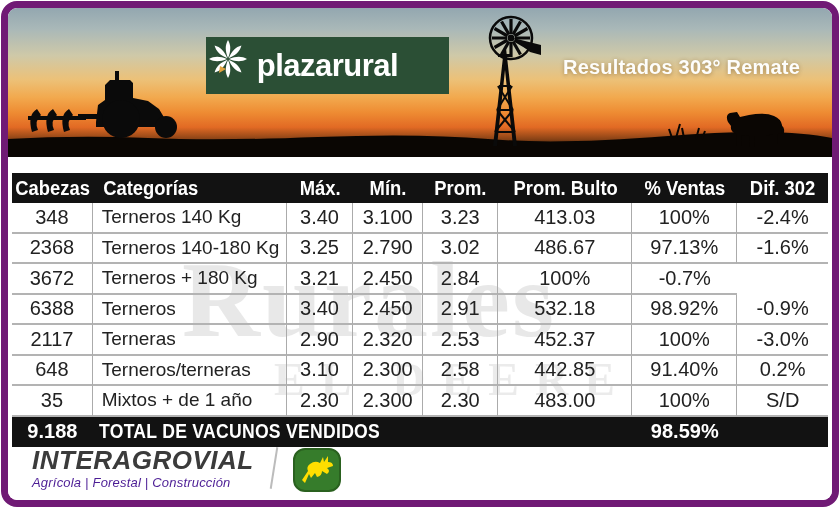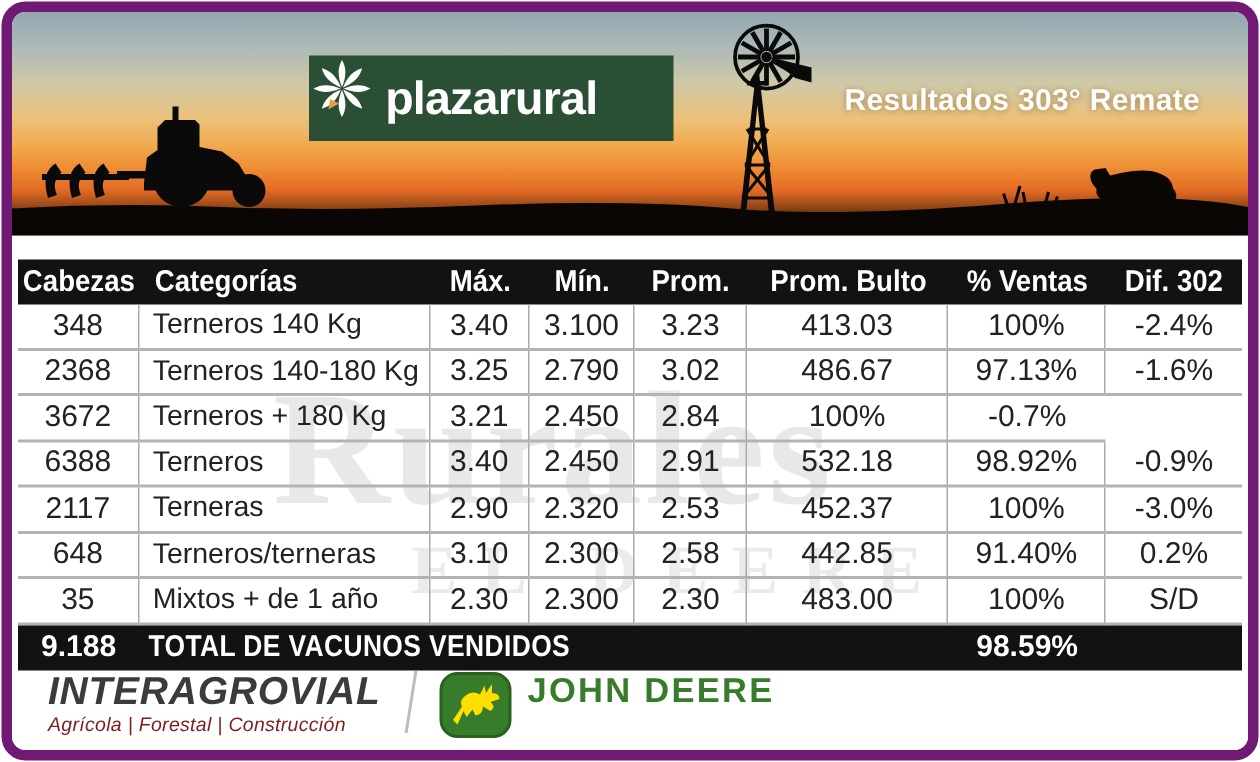--- a/index.html
+++ b/index.html
@@ -36,21 +36,21 @@
   .c.c7{border-right:none;}
   .c.c1{justify-content:flex-start;padding-left:9px;font-size:19px;}
   .total-row{background:#121212;height:30px;align-items:center;}
   .tc{color:#fff;font-weight:bold;display:flex;align-items:center;justify-content:center;font-size:20px;}
   .tc.t1{grid-column:2 / span 5;justify-content:flex-start;padding-left:6px;}
   .tc .cond{display:inline-block;transform:scaleX(.88);transform-origin:left center;white-space:nowrap;letter-spacing:.3px;}
   
   .footer{position:relative;height:58px;display:flex;padding-left:24px;background:#fff;}
   .brand-block{display:flex;flex-direction:column;line-height:1.05;}
   .brand{font-size:26px;font-weight:bold;font-style:italic;color:#3b3b3b;letter-spacing:.5px;}
-  .brand-tagline{font-size:13px;font-style:italic;color:#7f1d1d;margin-top:2px;letter-spacing:.2px;}
+  .brand-tagline{font-size:13px;font-style:italic;color:#4c1d95;margin-top:2px;letter-spacing:.2px;}
   .footer-divider{width:2px;height:42px;background:#bcbcbc;margin:0 17px 0 19px;transform:rotate(9deg);}
   .jd-wordmark{font-size:23px;font-weight:bold;color:#367C2B;letter-spacing:1.5px;margin-left:10px;white-space:nowrap;}
 </style>
 </head>
 <body>
 
 <div class="stage">
   <div class="card">
 
     <div class="banner">
@@ -250,17 +250,16 @@
     <div class="footer">
       <div class="brand-block">
         <span class="brand">INTERAGROVIAL</span>
         <span class="brand-tagline">Agrícola | Forestal | Construcción</span>
       </div>
       <div class="footer-divider"></div>
       <svg width="50" height="46" viewBox="0 0 50 46">
         <rect x="2" y="2" width="46" height="42" rx="11" fill="#367C2B" stroke="#2a611f" stroke-width="2"></rect>
         <path d="M10,33 L16,24 Q14,20 18,17 Q23,13 28,16 L31,10 L32,15 L36,9 L36,15 Q41,15 41,19 L35,21 Q39,24 35,27 L30,24 Q30,29 25,30 L23,26 L19,31 L17,27 L13,36 Z" fill="#FFDE00"></path>
       </svg>
-      <span class="jd-wordmark">JOHN DEERE</span>
     </div>
 
   </div>
 </div>
 
 </body></html>

